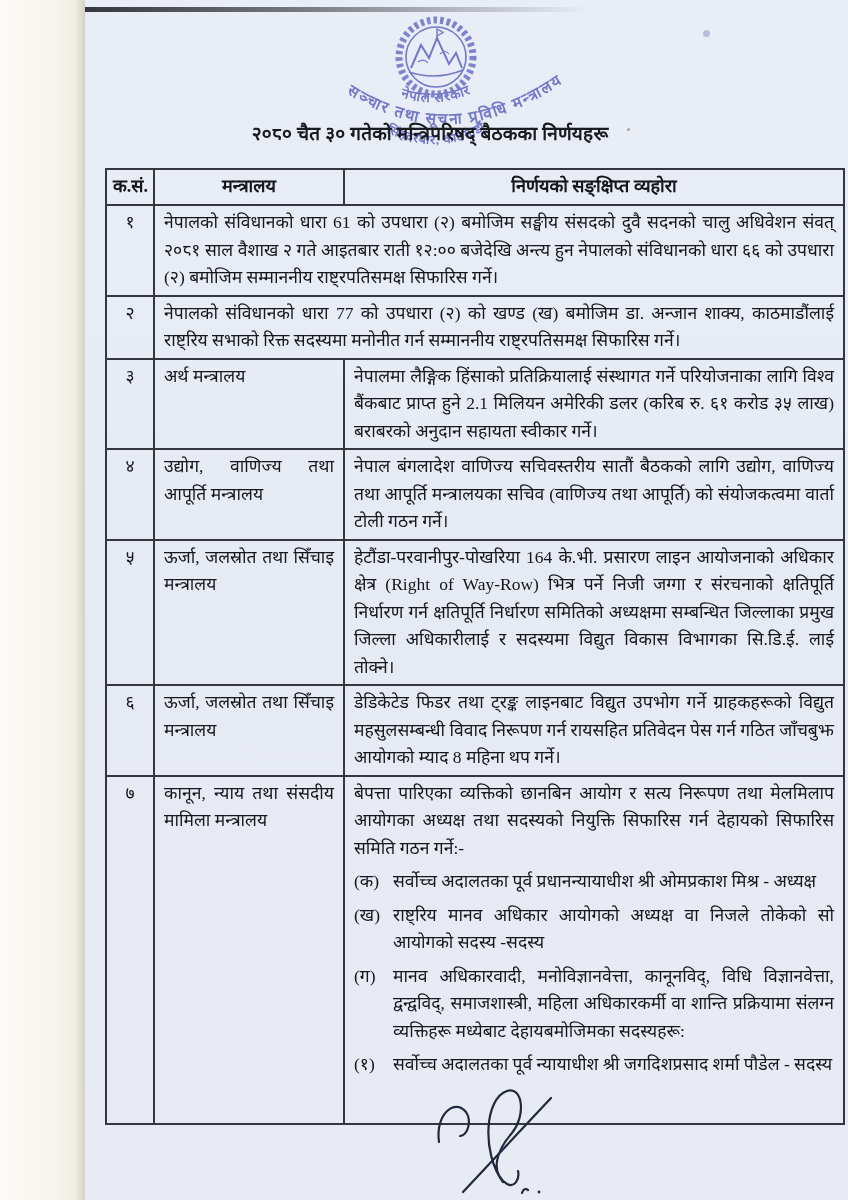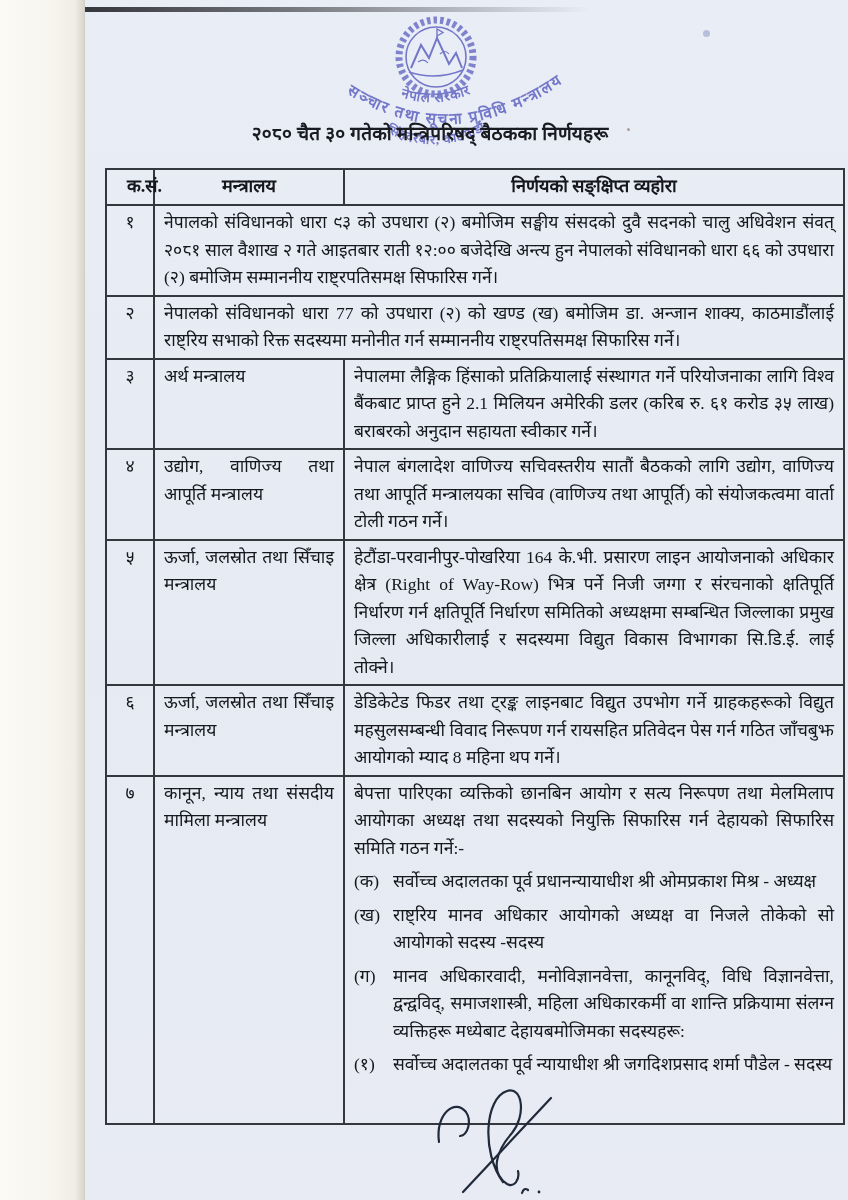--- a/index.html
+++ b/index.html
@@ -44,21 +44,21 @@
   .doc-table col.c2{width:190px}
   .doc-table col.c3{width:500px}
   .doc-table th,.doc-table td{
     border:2px solid #34373d;
     padding:3px 9px;vertical-align:top;
     font-size:17.5px;line-height:27.5px;color:#15171c;
     font-weight:500;
   }
   .doc-table th{
     text-align:center;font-weight:700;font-size:18px;
-    height:30px;line-height:29px;padding:2px 20px;
+    height:30px;line-height:29px;padding:2px 6px;
   }
   td.sn{text-align:center}
   td.min{text-align:justify}
   td.dec{text-align:justify}
   tbody tr:nth-child(1){height:83px}
   tbody tr:nth-child(2){height:57px}
   tbody tr:nth-child(3){height:85px}
   tbody tr:nth-child(4){height:87px}
   tbody tr:nth-child(5){height:143px}
   tbody tr:nth-child(6){height:87px}
@@ -114,21 +114,21 @@
     <thead>
       <tr>
         <th>क.सं.</th>
         <th>मन्त्रालय</th>
         <th>निर्णयको सङ्क्षिप्त व्यहोरा</th>
       </tr>
     </thead>
     <tbody>
         <tr>
           <td class="sn">१</td>
-          <td colspan="2" class="dec">नेपालको संविधानको धारा ९३ को उपधारा (२) बमोजिम सङ्घीय संसदको दुवै सदनको चालु अधिवेशन संवत् २०८१ साल वैशाख २ गते आइतबार राती १२:०० बजेदेखि अन्त्य हुन नेपालको संविधानको धारा ६६ को उपधारा (२) बमोजिम सम्माननीय राष्ट्रपतिसमक्ष सिफारिस गर्ने।</td>
+          <td colspan="2" class="dec">नेपालको संविधानको धारा 61 को उपधारा (२) बमोजिम सङ्घीय संसदको दुवै सदनको चालु अधिवेशन संवत् २०८१ साल वैशाख २ गते आइतबार राती १२:०० बजेदेखि अन्त्य हुन नेपालको संविधानको धारा ६६ को उपधारा (२) बमोजिम सम्माननीय राष्ट्रपतिसमक्ष सिफारिस गर्ने।</td>
         </tr>
         <tr>
           <td class="sn">२</td>
           <td colspan="2" class="dec">नेपालको संविधानको धारा 77 को उपधारा (२) को खण्ड (ख) बमोजिम डा. अन्जान शाक्य, काठमाडौंलाई राष्ट्रिय सभाको रिक्त सदस्यमा मनोनीत गर्न सम्माननीय राष्ट्रपतिसमक्ष सिफारिस गर्ने।</td>
         </tr>
         <tr>
           <td class="sn">३</td>
           <td class="min">अर्थ मन्त्रालय</td>
           <td class="dec">
             <div>नेपालमा लैङ्गिक हिंसाको प्रतिक्रियालाई संस्थागत गर्ने परियोजनाका लागि विश्व बैंकबाट प्राप्त हुने 2.1 मिलियन अमेरिकी डलर (करिब रु. ६१ करोड ३५ लाख) बराबरको अनुदान सहायता स्वीकार गर्ने।</div>

